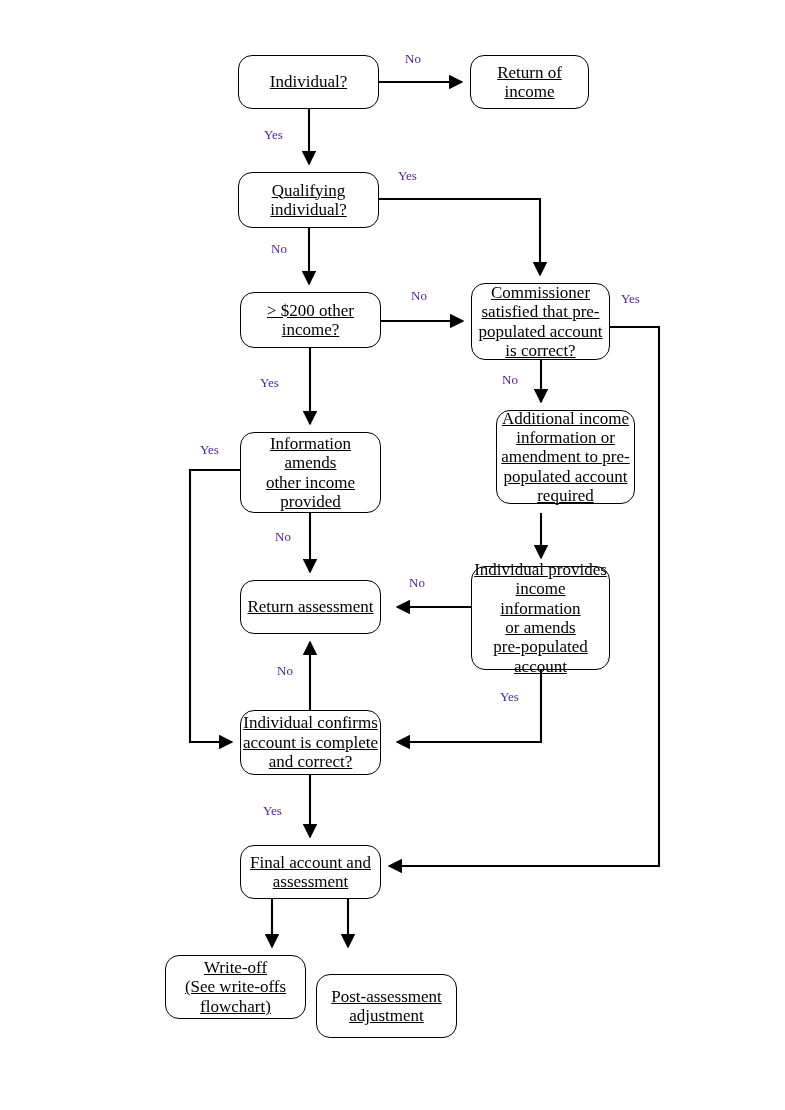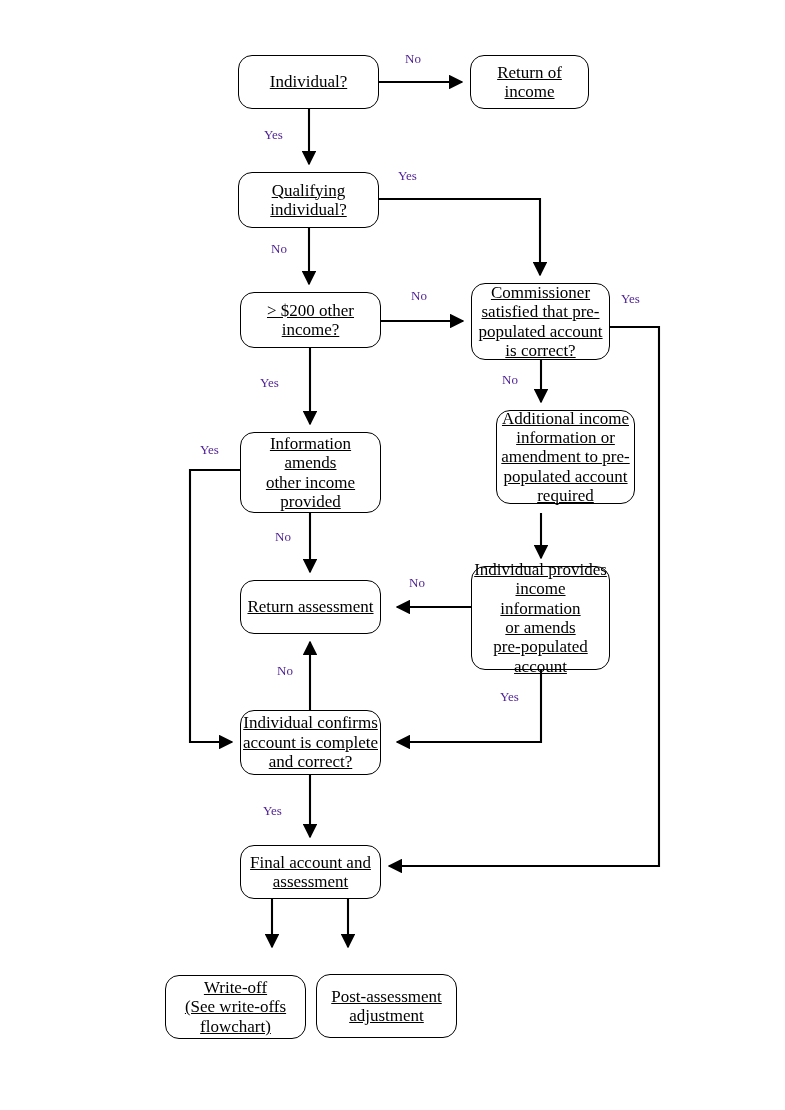--- a/index.html
+++ b/index.html
@@ -166,21 +166,21 @@
   </div>
   <div class="node" style="left: 240px; top: 710px; width: 141px; height: 65px;">
     <span class="txt">Individual confirms
 account is complete
 and correct?</span>
   </div>
   <div class="node" style="left: 240px; top: 845px; width: 141px; height: 54px;">
     <span class="txt">Final account and
 assessment</span>
   </div>
-  <div class="node" style="left: 165px; top: 955px; width: 141px; height: 64px; margin-top: 20px;">
+  <div class="node" style="left: 165px; top: 955px; width: 141px; height: 64px;">
     <span class="txt">Write-off
 (See write-offs
 flowchart)</span>
   </div>
   <div class="node" style="left: 316px; top: 955px; width: 141px; height: 64px; margin-top: 19px;">
     <span class="txt">Post-assessment
 adjustment</span>
   </div>
 
   <div class="edge-label" style="left: 405px; top: 51px;">No</div>

